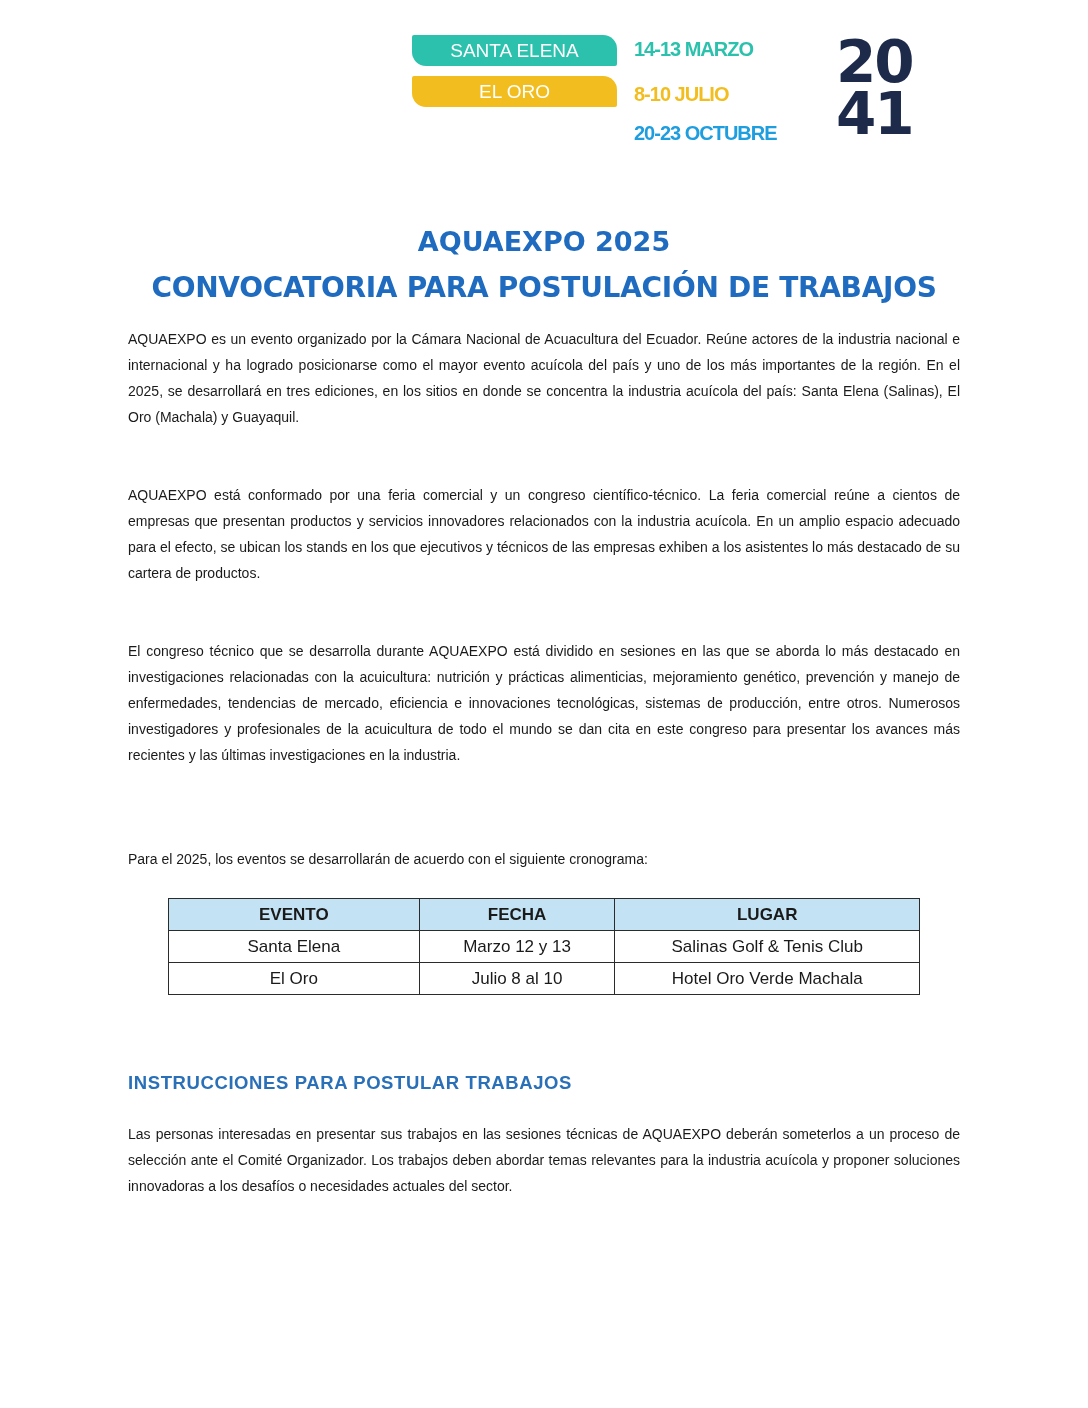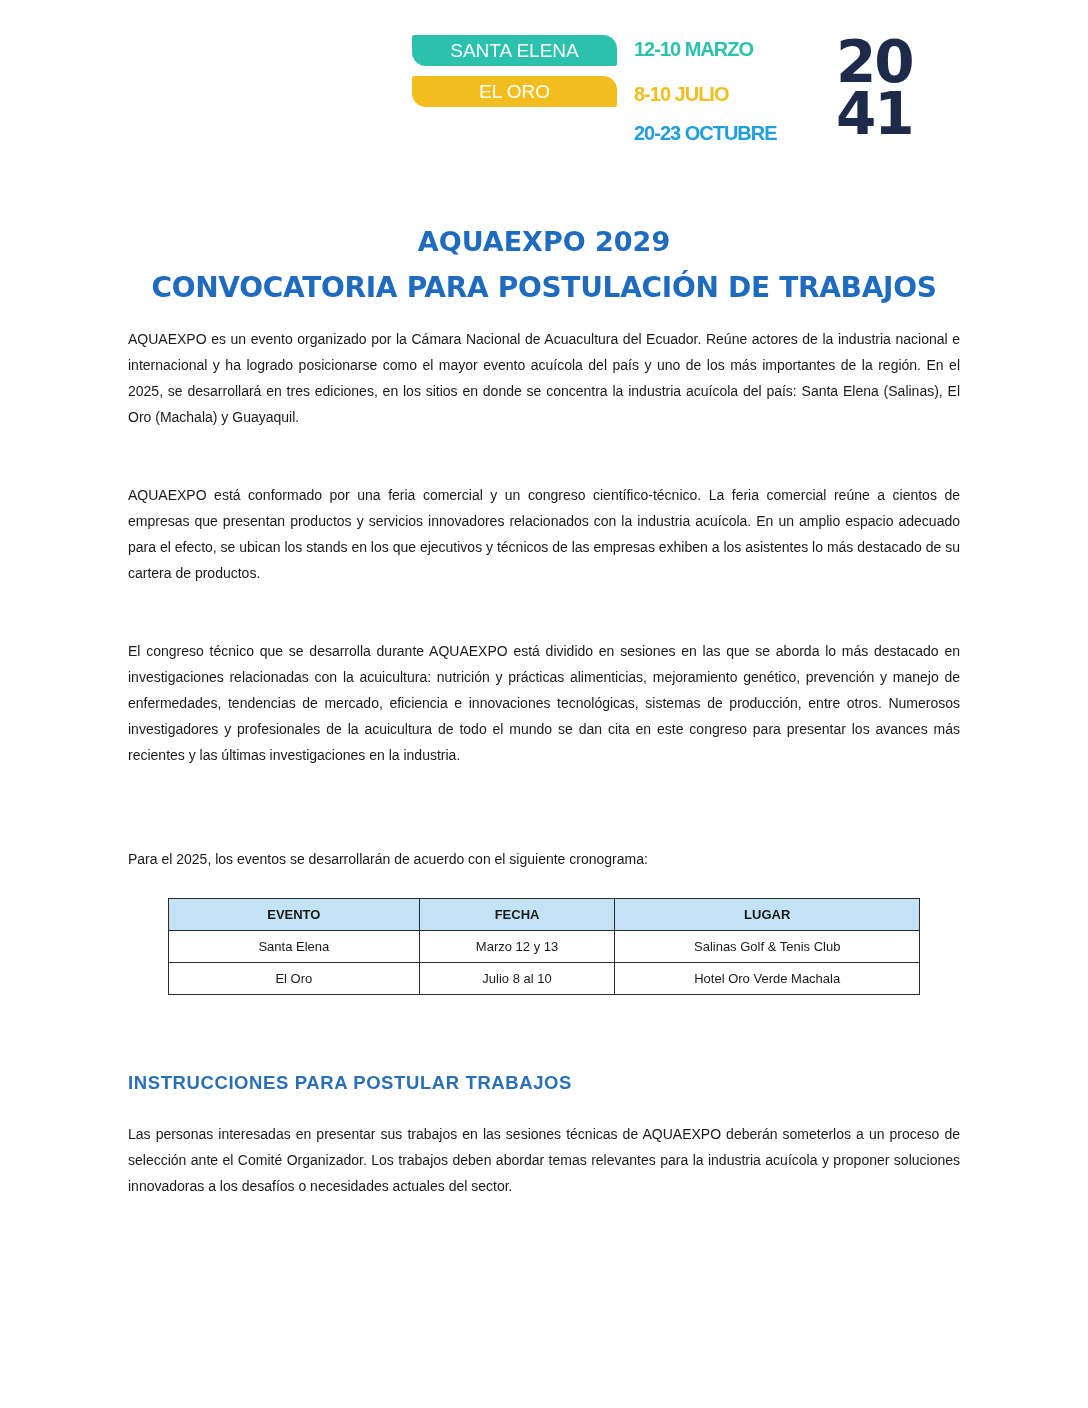--- a/index.html
+++ b/index.html
@@ -35,49 +35,49 @@
 
     
     .para { position: absolute; left: 128px; width: 832px; font-family: "Liberation Sans", sans-serif; font-size: 14px; line-height: 26px; color: #1a1a1a; text-align: justify; }
     .p1 { top: 326px; }
     .p2 { top: 482px; }
     .p3 { top: 638px; }
     .p4 { top: 846px; text-align: left; }
     .p5 { top: 1121px; }
 
     
-    .schedule { position: absolute; left: 168px; top: 898px; width: 752px; border-collapse: collapse; font-family: "Liberation Sans", sans-serif; font-size: 13px; color: #1a1a1a; }
+    .schedule { position: absolute; left: 168px; top: 898px; width: 752px; border-collapse: collapse; font-family: "Liberation Sans", sans-serif; font-size: 17px; color: #1a1a1a; }
     .schedule th, .schedule td { border: 1.5px solid #2b2b2b; text-align: center; vertical-align: middle; padding: 0 6px; }
     .schedule th { background: #c3e3f4; font-weight: bold; height: 32px; }
     .schedule td { height: 32px; line-height: 23px; }
     .schedule tr.tall td { height: 49px; }
     .col-1 { width: 251px; }
     .col-2 { width: 196px; }
     .col-3 { width: 305px; }
 
     
     .section-heading { position: absolute; left: 128px; top: 1071px; font-family: "Liberation Sans", sans-serif; font-size: 18.5px; color: #2a70b8; letter-spacing: 0.6px; line-height: 24px; }
   </style>
 </head>
 <body>
 
 <div class="banner">
 
   <div class="pill pill-1">SANTA ELENA</div>
   <div class="pill pill-2">EL ORO</div>
 
-  <div class="date date-1">12-10 MARZO</div>
+  <div class="date date-1">14-13 MARZO</div>
   <div class="date date-2">8-10 JULIO</div>
   <div class="date date-3">20-23 OCTUBRE</div>
 
   <div class="year year-1">20</div>
   <div class="year year-2">41</div>
 </div>
 
-<h1 class="title-1">AQUAEXPO 2029</h1>
+<h1 class="title-1">AQUAEXPO 2025</h1>
 <h2 class="title-2">CONVOCATORIA PARA POSTULACIÓN DE TRABAJOS</h2>
 
 <p class="para p1">AQUAEXPO es un evento organizado por la Cámara Nacional de Acuacultura del Ecuador. Reúne actores de la industria nacional e internacional y ha logrado posicionarse como el mayor evento acuícola del país y uno de los más importantes de la región.  En el 2025, se desarrollará en tres ediciones, en los sitios en donde se concentra la industria acuícola del país: Santa Elena (Salinas), El Oro (Machala) y Guayaquil.</p>
 <p class="para p2">AQUAEXPO está conformado por una feria comercial y un congreso científico-técnico. La feria comercial reúne a cientos de empresas que presentan productos y servicios innovadores relacionados con la industria acuícola. En un amplio espacio adecuado para el efecto, se ubican los stands en los que ejecutivos y técnicos de las empresas exhiben a los asistentes lo más destacado de su cartera de productos.</p>
 <p class="para p3">El congreso técnico que se desarrolla durante AQUAEXPO está dividido en sesiones en las que se aborda lo más destacado en investigaciones relacionadas con la acuicultura: nutrición y prácticas alimenticias, mejoramiento genético, prevención y manejo de enfermedades, tendencias de mercado, eficiencia e innovaciones tecnológicas, sistemas de producción, entre otros. Numerosos investigadores y profesionales de la acuicultura de todo el mundo se dan cita en este congreso para presentar los avances más recientes y las últimas investigaciones en la industria.</p>
 <p class="para p4">Para el 2025, los eventos se desarrollarán de acuerdo con el siguiente cronograma:</p>
 
 <table class="schedule">
   <thead>
     <tr>

